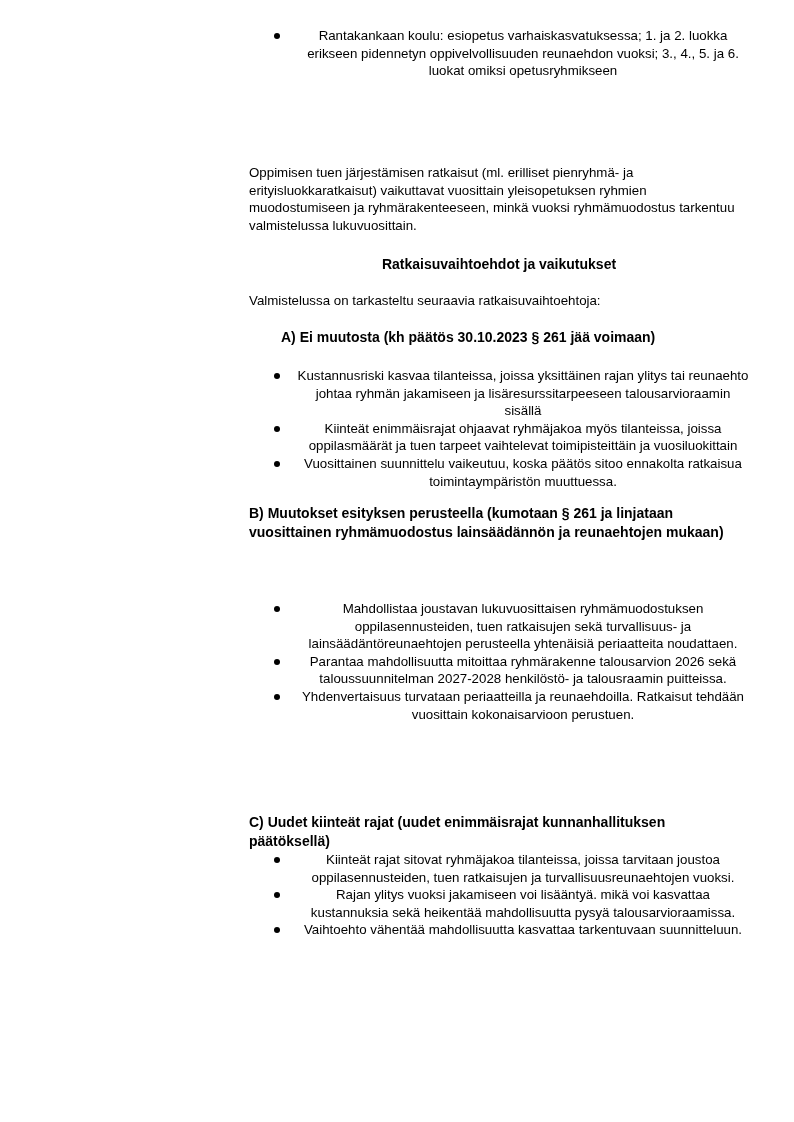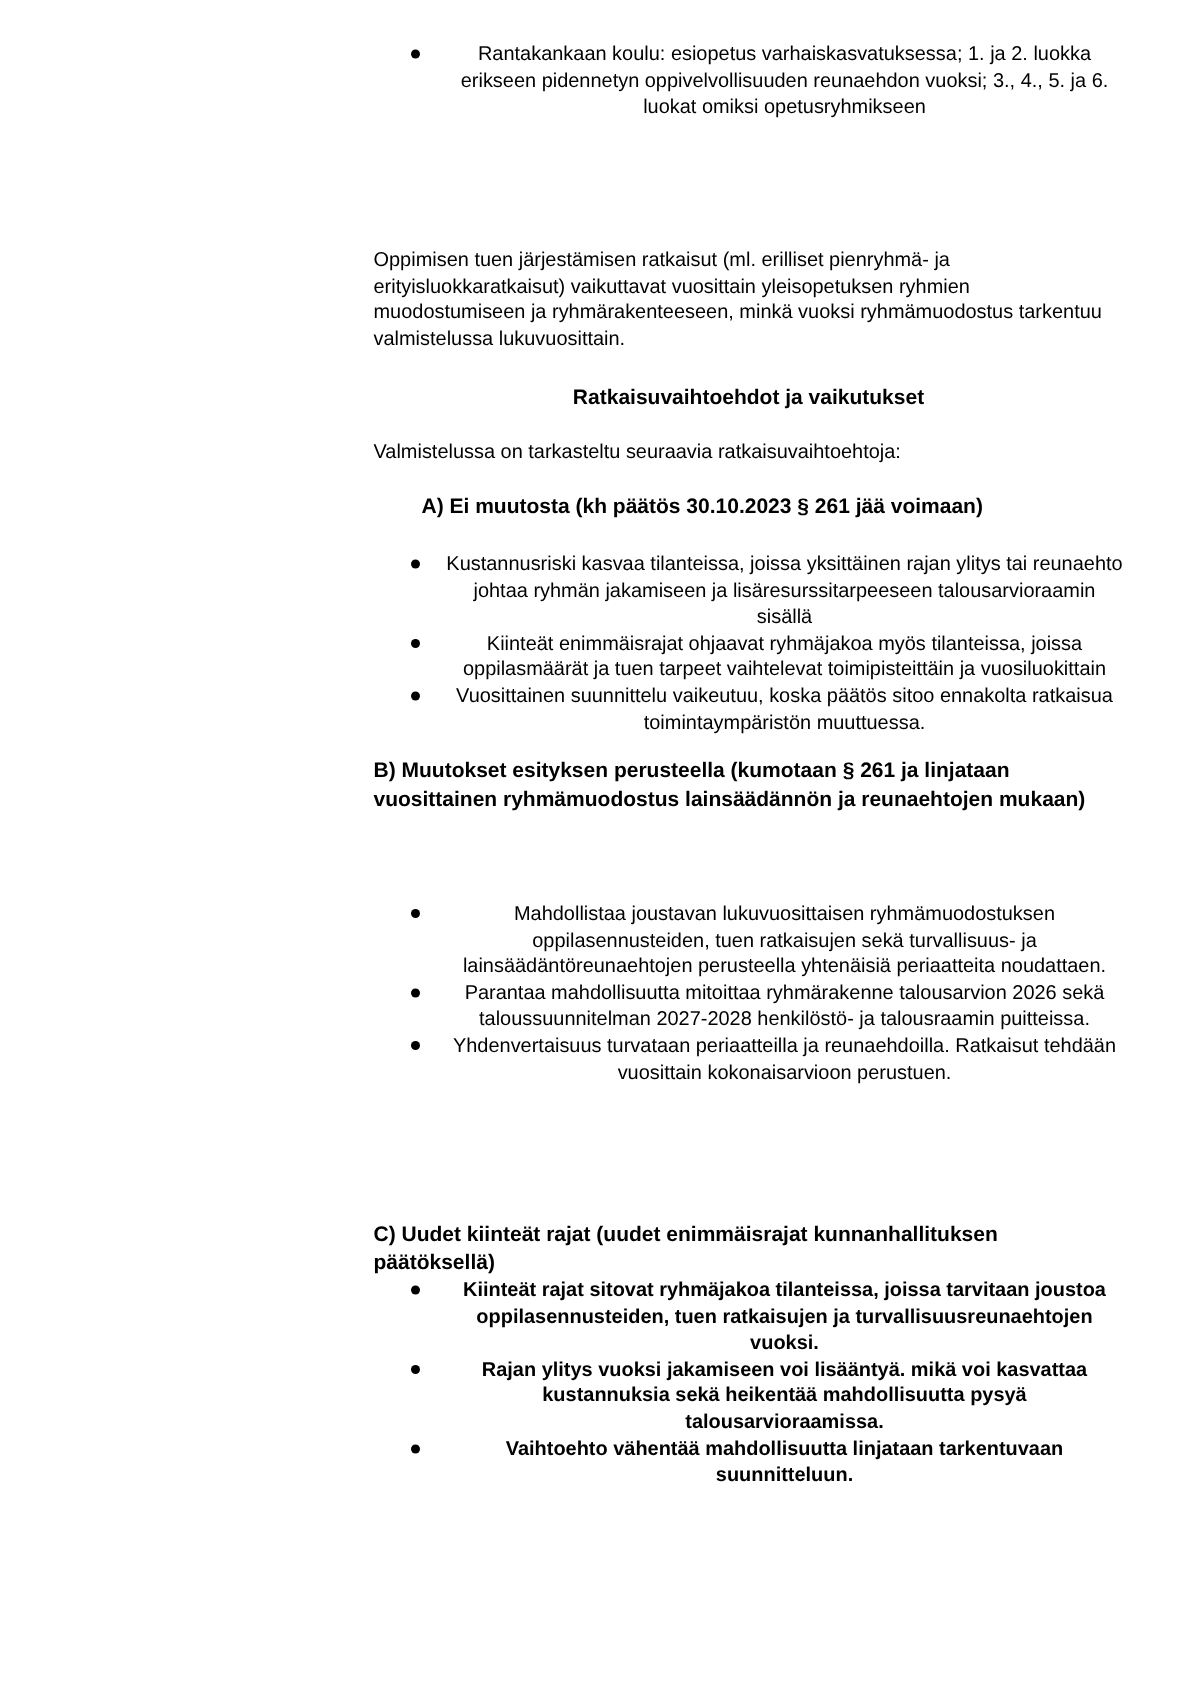--- a/index.html
+++ b/index.html
@@ -42,19 +42,19 @@
   </ul>
 
   <p class="blk h" style="top:504px;">B) Muutokset esityksen perusteella (kumotaan § 261 ja linjataan vuosittainen ryhmämuodostus lainsäädännön ja reunaehtojen mukaan)</p>
   <ul class="blk" style="top:600px;">
     <li><span class="bullet"></span><span>Mahdollistaa joustavan lukuvuosittaisen ryhmämuodostuksen oppilasennusteiden, tuen ratkaisujen sekä turvallisuus- ja lainsäädäntöreunaehtojen perusteella yhtenäisiä periaatteita noudattaen.</span></li>
     <li><span class="bullet"></span><span>Parantaa mahdollisuutta mitoittaa ryhmärakenne talousarvion 2026 sekä taloussuunnitelman 2027-2028 henkilöstö- ja talousraamin puitteissa.</span></li>
     <li><span class="bullet"></span><span>Yhdenvertaisuus turvataan periaatteilla ja reunaehdoilla. Ratkaisut tehdään vuosittain kokonaisarvioon perustuen.</span></li>
   </ul>
 
   <p class="blk h" style="top:813px;">C) Uudet kiinteät rajat (uudet enimmäisrajat kunnanhallituksen päätöksellä)</p>
-  <ul class="blk" style="top:851px;font-weight:bold;">
+  <ul class="blk" style="top:851px;">
     <li><span class="bullet"></span><span>Kiinteät rajat sitovat ryhmäjakoa tilanteissa, joissa tarvitaan joustoa oppilasennusteiden, tuen ratkaisujen ja turvallisuusreunaehtojen vuoksi.</span></li>
     <li><span class="bullet"></span><span>Rajan ylitys vuoksi jakamiseen voi lisääntyä. mikä voi kasvattaa kustannuksia sekä heikentää mahdollisuutta pysyä talousarvioraamissa.</span></li>
-    <li><span class="bullet"></span><span>Vaihtoehto vähentää mahdollisuutta linjataan tarkentuvaan suunnitteluun.</span></li>
+    <li><span class="bullet"></span><span>Vaihtoehto vähentää mahdollisuutta kasvattaa tarkentuvaan suunnitteluun.</span></li>
   </ul>
 
 </div>
 
 </body></html>

